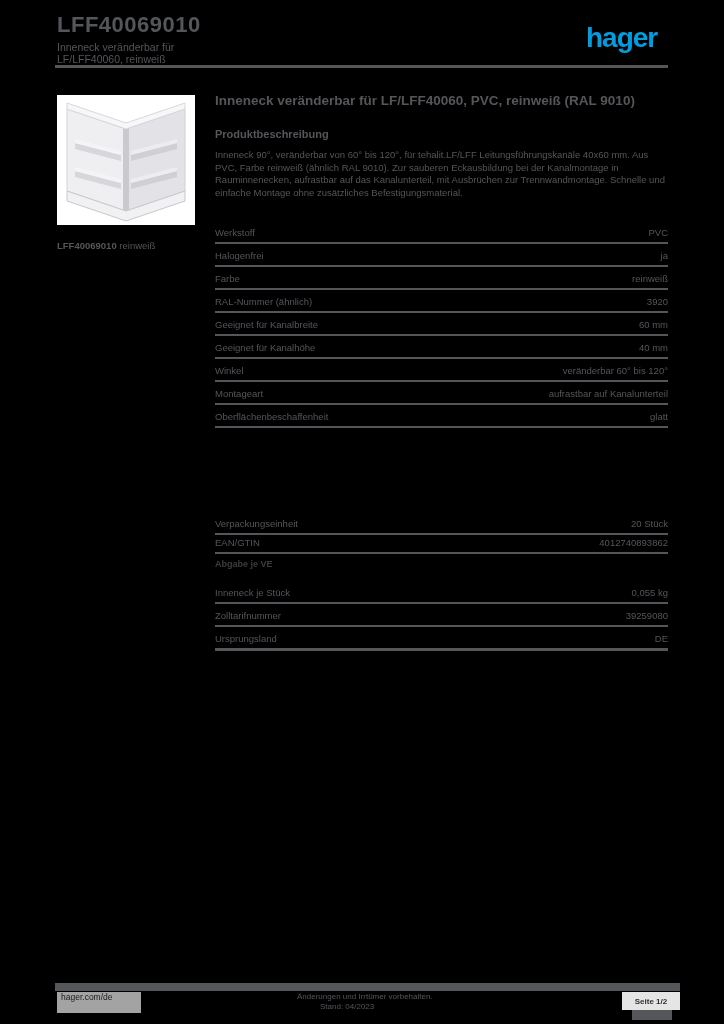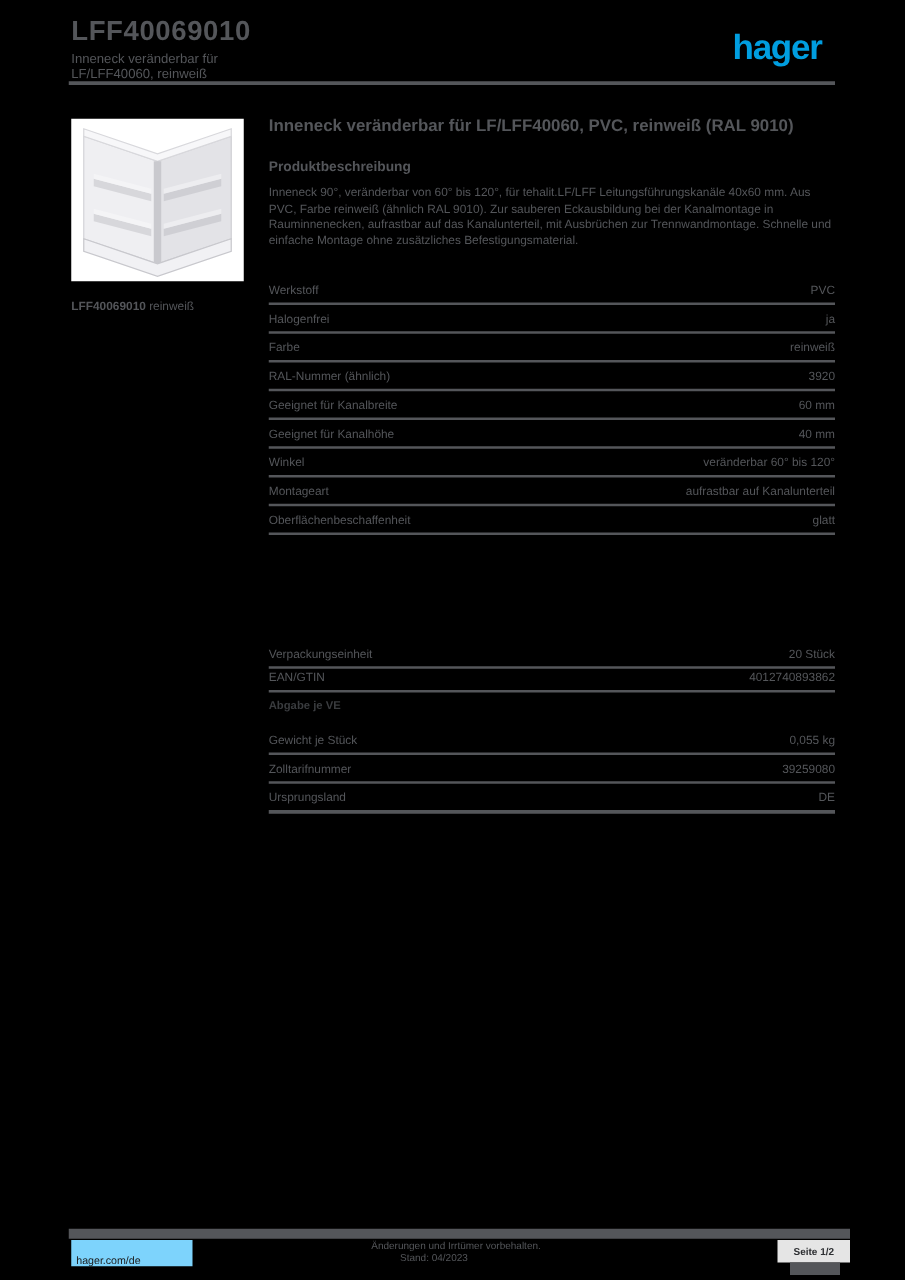--- a/index.html
+++ b/index.html
@@ -28,21 +28,21 @@
   .tbl{left:215px;width:453px;}
   .row{display:flex;justify-content:space-between;align-items:flex-end;
        border-bottom:2px solid #54565A;padding:6px 0 4px 0;min-height:18px;box-sizing:border-box;}
   .row .lbl{font-size:9.5px;max-width:300px;}
   .row .val{font-size:9.5px;text-align:right;white-space:nowrap;}
   .row.thick{border-bottom-width:3px;}
   .pack-heading{font-size:10.5px;font-weight:bold;margin:0 0 4px 0;}
   .pack-note{font-size:9px;color:#3a3c3f;font-weight:bold;margin-top:5px;}
   
   .foot-bar{left:55px;top:983px;width:625px;height:8px;background:#54565A;}
-  .foot-link-box{left:57px;top:992px;width:97px;height:21px;background:#7dd3fc;display:flex;align-items:flex-end;}
+  .foot-link-box{left:57px;top:992px;width:84px;height:21px;background:#a3a3a3;display:flex;align-items:flex-start;}
   .foot-link-box span{font-size:8.5px;color:#1a1a1a;padding-left:4px;}
   .foot-note1{left:297px;top:992px;font-size:8px;}
   .foot-note2{left:320px;top:1002px;font-size:8px;}
   .page-badge{left:622px;top:992px;width:58px;height:18px;background:#e5e5e5;display:flex;align-items:center;justify-content:center;}
   .page-badge span{font-size:8px;color:#2e3033;font-weight:bold;}
   .page-badge-tail{left:632px;top:1010px;width:40px;height:10px;background:#54565A;}
 </style>
 </head>
 <body>
 
@@ -129,21 +129,21 @@
   </div>
   <div class="row" style="padding-top:2px;gap:24px;">
     <span class="lbl">EAN/GTIN</span>
     <span class="val">4012740893862</span>
   </div>
   <div class="pack-note">Abgabe je VE</div>
 </div>
 
 <div class="abs tbl" style="top:581px;">
   <div class="row">
-    <span class="lbl">Gewicht je Stück</span>
+    <span class="lbl">Inneneck je Stück</span>
     <span class="val">0,055 kg</span>
   </div>
   <div class="row">
     <span class="lbl">Zolltarifnummer</span>
     <span class="val">39259080</span>
   </div>
   <div class="row thick">
     <span class="lbl">Ursprungsland</span>
     <span class="val">DE</span>
   </div>

